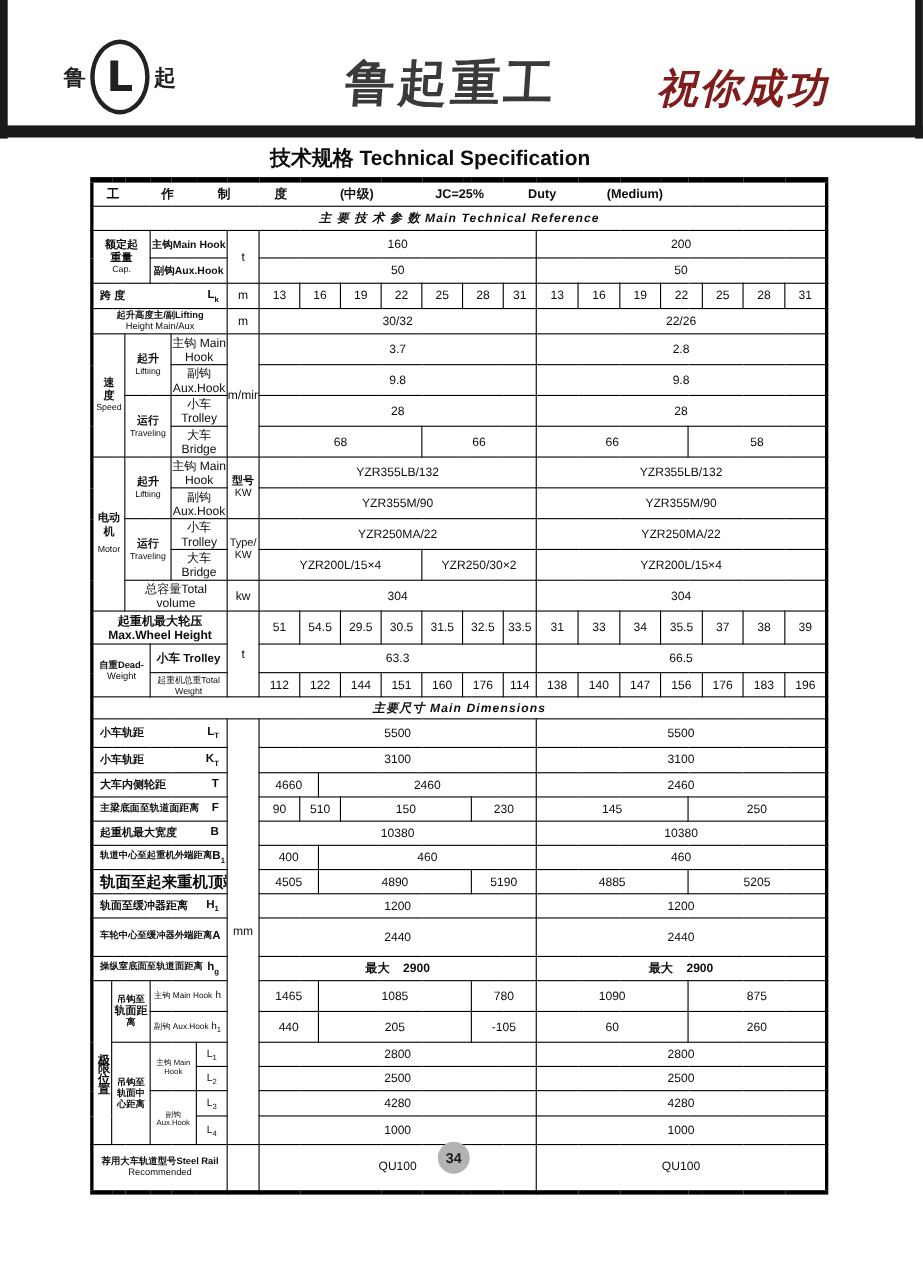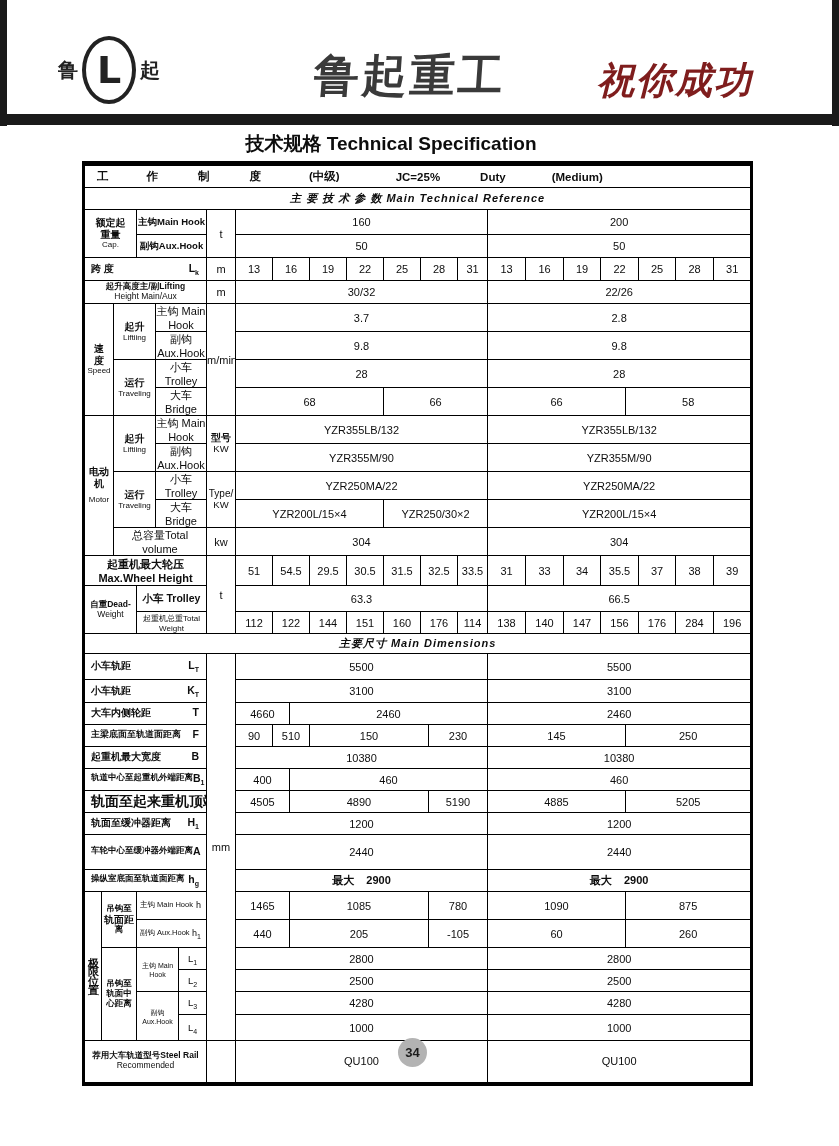--- a/index.html
+++ b/index.html
@@ -293,21 +293,21 @@
   <td>144</td>
   <td>151</td>
   <td>160</td>
   <td colspan="2">176</td>
   <td>114</td>
   <td>138</td>
   <td>140</td>
   <td>147</td>
   <td colspan="2">156</td>
   <td>176</td>
-  <td>284</td>
+  <td>183</td>
   <td>196</td>
 </tr>
 
 <tr style="height:20px">
         <td colspan="24" class="sec">主要尺寸 Main Dimensions</td>
       </tr>
 
 <tr style="height:26px">
   <td colspan="6">
           <div class="dimflex">

